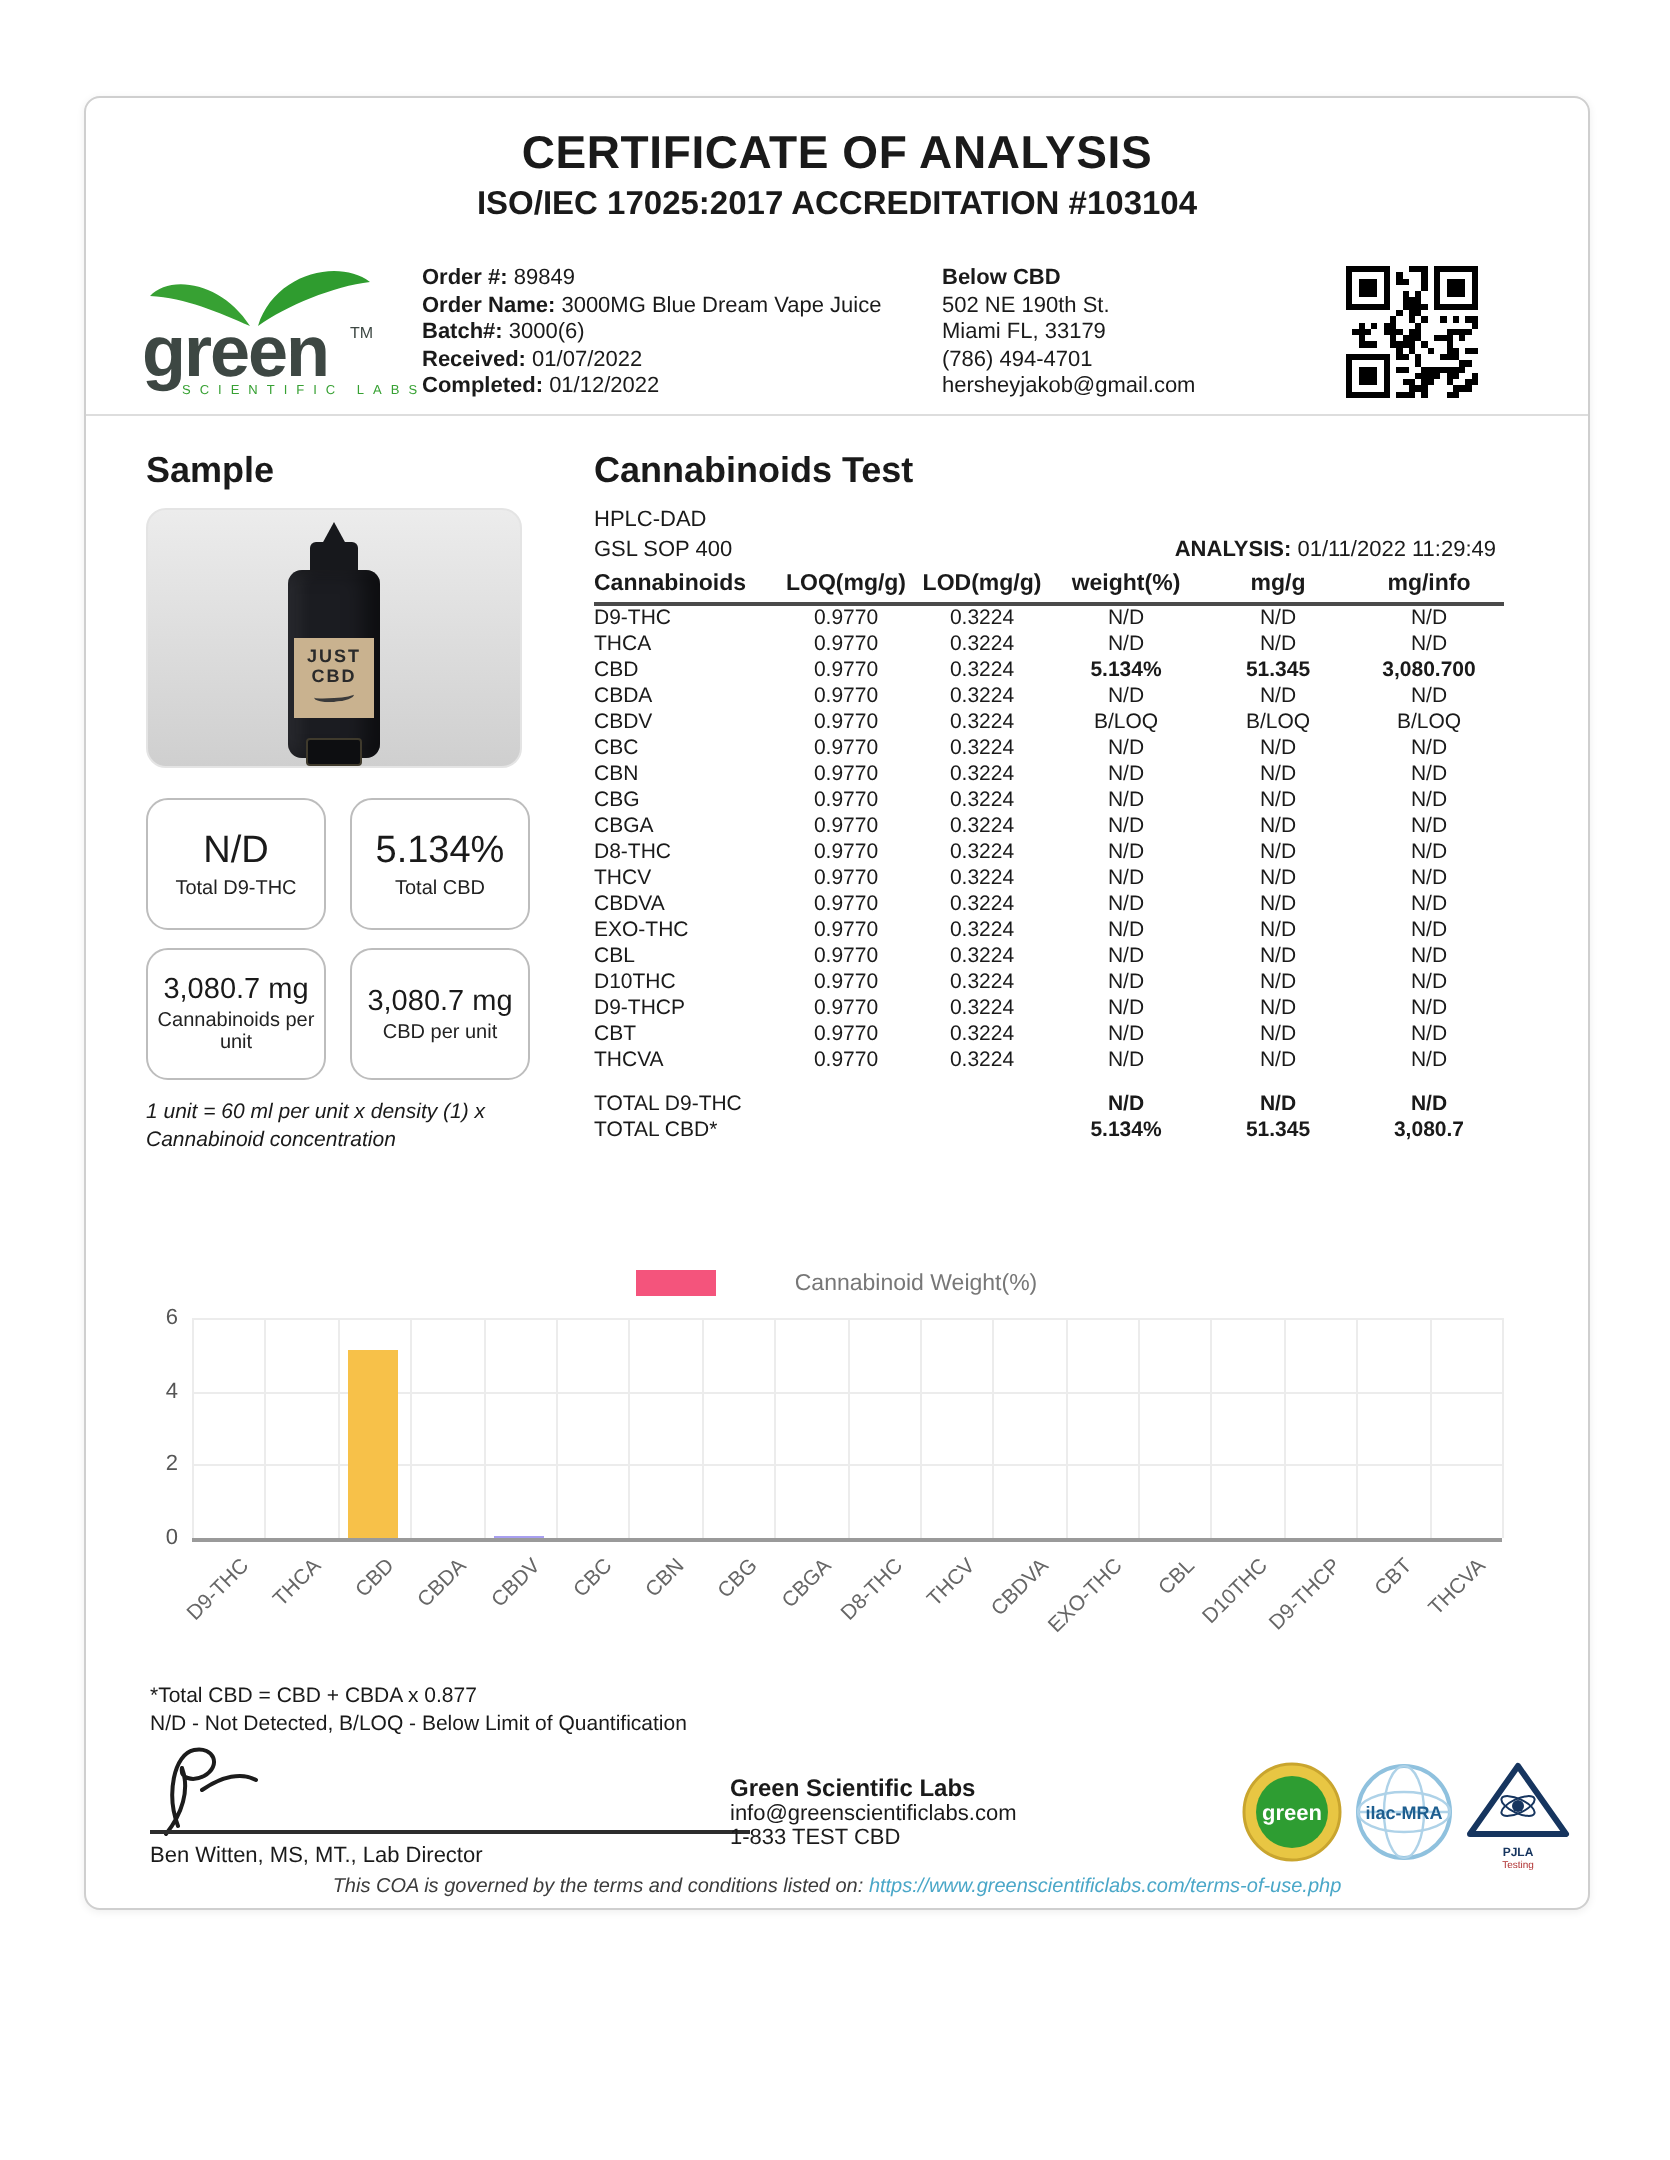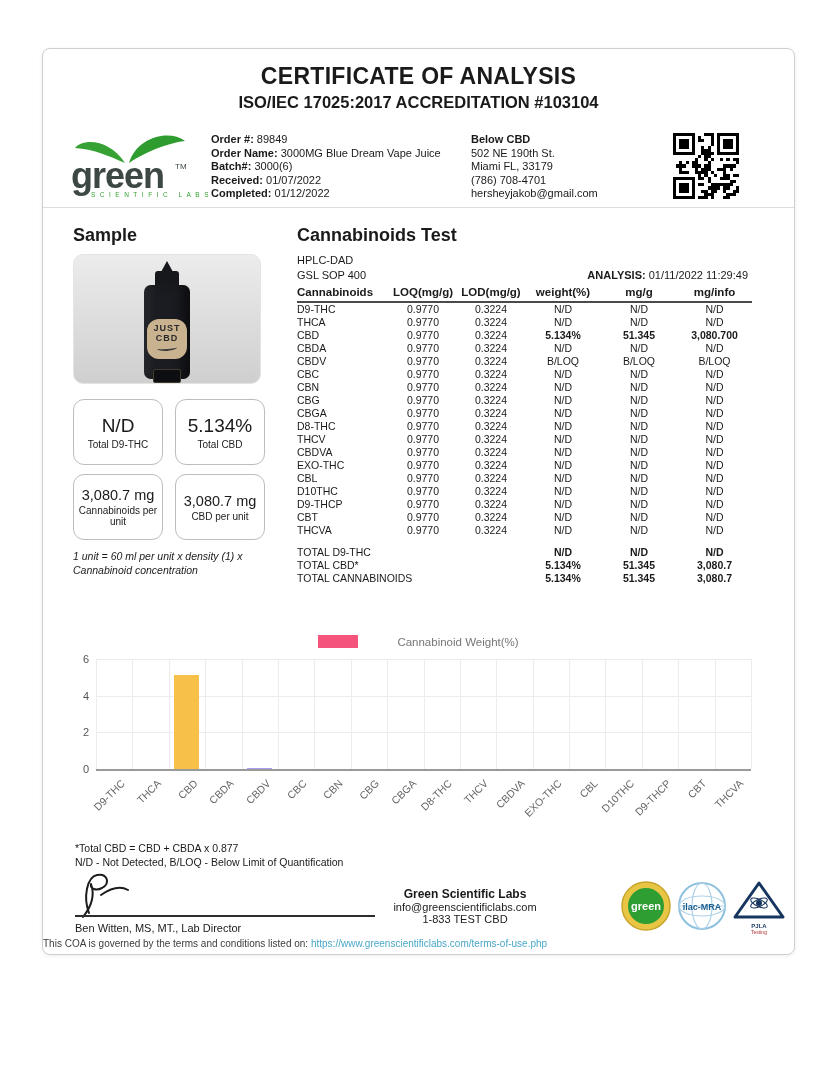--- a/index.html
+++ b/index.html
@@ -25,21 +25,21 @@
   .test-h   { left:254px; top:176px; }
 
   .photo { position:absolute; left:30px; top:205px; width:188px; height:130px; border-radius:10px;
            background:linear-gradient(180deg,#ececec 0%,#dcdcdc 55%,#cfcfcf 100%); border:1px solid #e4e4e4; }
   .bottle { position:absolute; left:50%; top:6px; transform:translateX(-50%); width:46px; height:118px; }
   .bottle .tip  { position:absolute; left:50%; top:0; transform:translateX(-50%); width:0; height:0;
                   border-left:6px solid transparent; border-right:6px solid transparent; border-bottom:11px solid #17181c; }
   .bottle .cap  { position:absolute; left:50%; top:10px; transform:translateX(-50%); width:24px; height:15px; background:#17181c; border-radius:3px 3px 1px 1px; }
   .bottle .body { position:absolute; left:0; top:24px; width:46px; height:94px; background:#1b1c21; border-radius:7px;
                   box-shadow:inset -8px 0 10px rgba(0,0,0,0.5), inset 6px 0 8px rgba(255,255,255,0.06); }
-  .bottle .label { position:absolute; left:3px; top:34px; width:40px; height:40px; background:#c9b28f; border-radius:12px;
+  .bottle .label { position:absolute; left:3px; top:34px; width:40px; height:40px; background:#c9b28f; border-radius:0;
                    text-align:center; padding-top:5px; }
   .bottle .label .l1 { font-size:9px; font-weight:bold; color:#2a2a2a; letter-spacing:1px; line-height:9px; }
   .bottle .label .l2 { font-size:9px; font-weight:bold; color:#2a2a2a; letter-spacing:1px; line-height:10px; }
   .bottle .label .scribble { margin:2px auto 0; width:20px; height:6px; border-bottom:2px solid #3a3a3a; border-radius:50%; transform:rotate(-4deg); }
   .bottle .badge { position:absolute; left:9px; top:84px; width:28px; height:14px; background:#0d0e11; border-radius:2px; border:1px solid #3f3a2c; }
 
   .results { position:absolute; left:30px; top:350px; display:grid; grid-template-columns:90px 90px; gap:9px 12px; }
   .rbox { width:90px; height:66px; border:1px solid #bdbdbd; border-radius:11px; background:#fff;
           display:flex; flex-direction:column; align-items:center; justify-content:center; text-align:center; }
   .rbox .val-lg { font-size:19px; }
@@ -77,30 +77,30 @@
   .xl { position:absolute; width:0; }
   .xl span { position:absolute; right:0; top:0; white-space:nowrap; font-size:10.5px; color:#666;
              transform:rotate(-45deg); transform-origin:100% 0; }
 
   .footnotes { position:absolute; left:32px; top:792px; font-size:10.5px; line-height:14px; }
 
   .sig-svg  { position:absolute; left:30px; top:820px; }
   .sig-line { position:absolute; left:32px; top:866px; width:300px; border-top:2px solid #2d2d2d; }
   .sig-name { position:absolute; left:32px; top:873px; font-size:11px; }
 
-  .contact { position:absolute; left:322px; top:838px; width:200px; text-align:center; }
+  .contact { position:absolute; left:322px; top:838px; width:200px; text-align:left; }
   .contact .c-name  { font-size:12px; font-weight:bold; }
   .contact .c-email { font-size:11px; }
   .contact .c-phone { font-size:11px; }
 
   .badges { position:absolute; left:578px; top:832px; display:flex; align-items:flex-start; gap:6px; }
   .pjla-cap1 { font-size:6px; font-weight:bold; color:#16355f; text-align:center; line-height:6px; }
   .pjla-cap2 { font-size:5px; color:#b03030; text-align:center; line-height:6px; }
 
-  .terms { position:absolute; left:0; top:889px; width:100%; font-size:10px; color:#3c3c3c; }
+  .terms { position:absolute; left:0; top:889px; width:100%; text-align:center; font-size:10px; color:#3c3c3c;font-style:italic; }
   .terms a { text-decoration:none; }
 </style>
 </head>
 <body>
 
 <div class="page">
 
   <div class="title">CERTIFICATE OF ANALYSIS</div>
   <div class="subtitle">ISO/IEC 17025:2017 ACCREDITATION #103104</div>
 
@@ -117,21 +117,21 @@
     <div><b>Order Name:</b> <span>3000MG Blue Dream Vape Juice</span></div>
     <div><b>Batch#:</b> <span>3000(6)</span></div>
     <div><b>Received:</b> <span>01/07/2022</span></div>
     <div><b>Completed:</b> <span>01/12/2022</span></div>
   </div>
 
   <div class="info-block client-block">
     <div><b>Below CBD</b></div>
     <div>502 NE 190th St.</div>
     <div>Miami FL, 33179</div>
-    <div>(786) 708-4701</div>
+    <div>(786) 494-4701</div>
     <div>hersheyjakob@gmail.com</div>
   </div>
 
   <svg class="qr" viewBox="0 0 21 21" shape-rendering="crispEdges">
       <rect x="0" y="0" width="21" height="21" fill="#ffffff"></rect>
       <rect x="10" y="0" width="1" height="1" fill="#000"></rect>
       <rect x="11" y="0" width="1" height="1" fill="#000"></rect>
       <rect x="12" y="0" width="1" height="1" fill="#000"></rect>
       <rect x="8" y="1" width="1" height="1" fill="#000"></rect>
       <rect x="12" y="1" width="1" height="1" fill="#000"></rect>
@@ -483,26 +483,20 @@
             <td class="b">N/D</td>
             <td class="b">N/D</td>
             <td class="b">N/D</td>
           </tr>
           <tr>
             <td class="cname">TOTAL CBD*</td>
             <td class="b">5.134%</td>
             <td class="b">51.345</td>
             <td class="b">3,080.7</td>
           </tr>
-          <tr>
-            <td class="cname">TOTAL CANNABINOIDS</td>
-            <td class="b">5.134%</td>
-            <td class="b">51.345</td>
-            <td class="b">3,080.7</td>
-          </tr>
         </tbody>
     </table>
   </div>
 
   <div class="legend">
     <div class="swatch" style="background: rgb(244, 84, 124);"></div>
     <div class="ltext">Cannabinoid Weight(%)</div>
   </div>
 
   <div class="ylabels">

